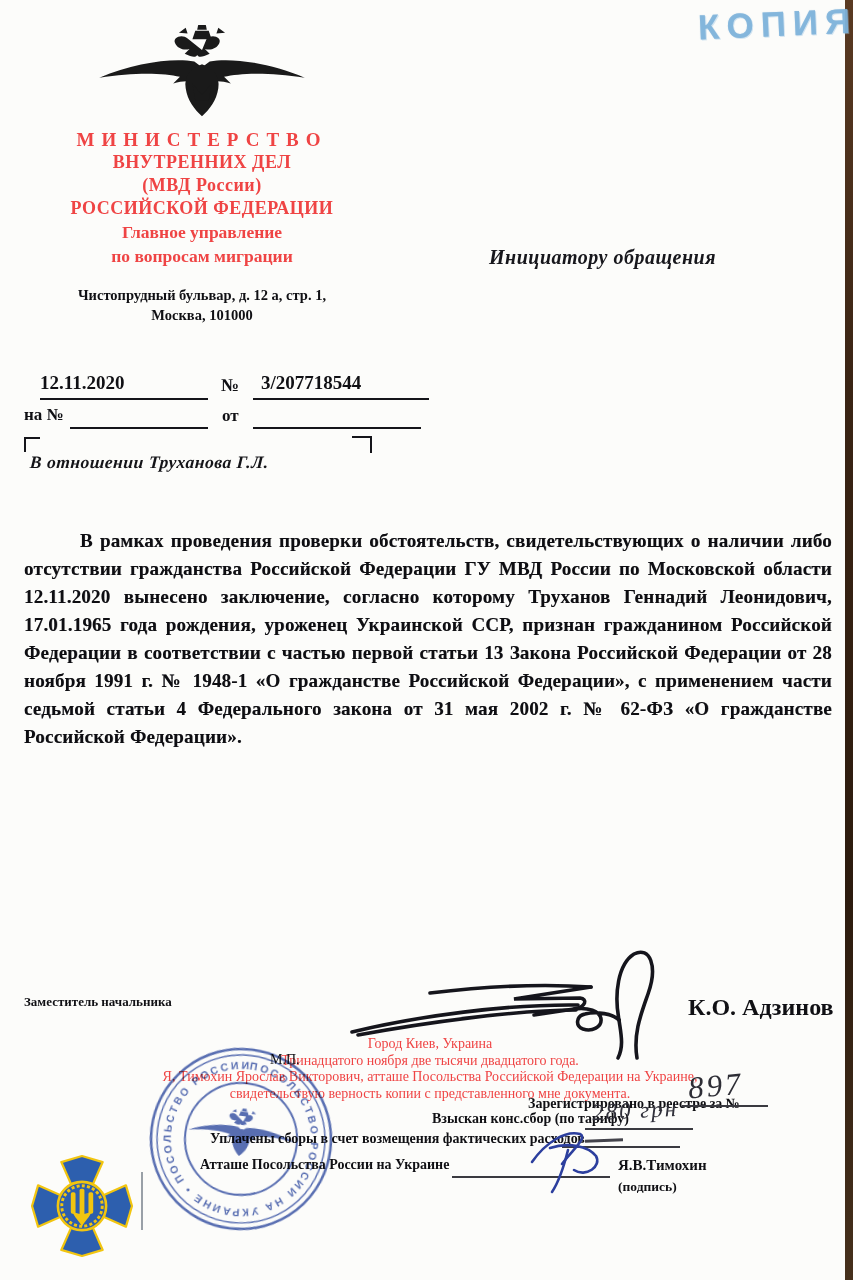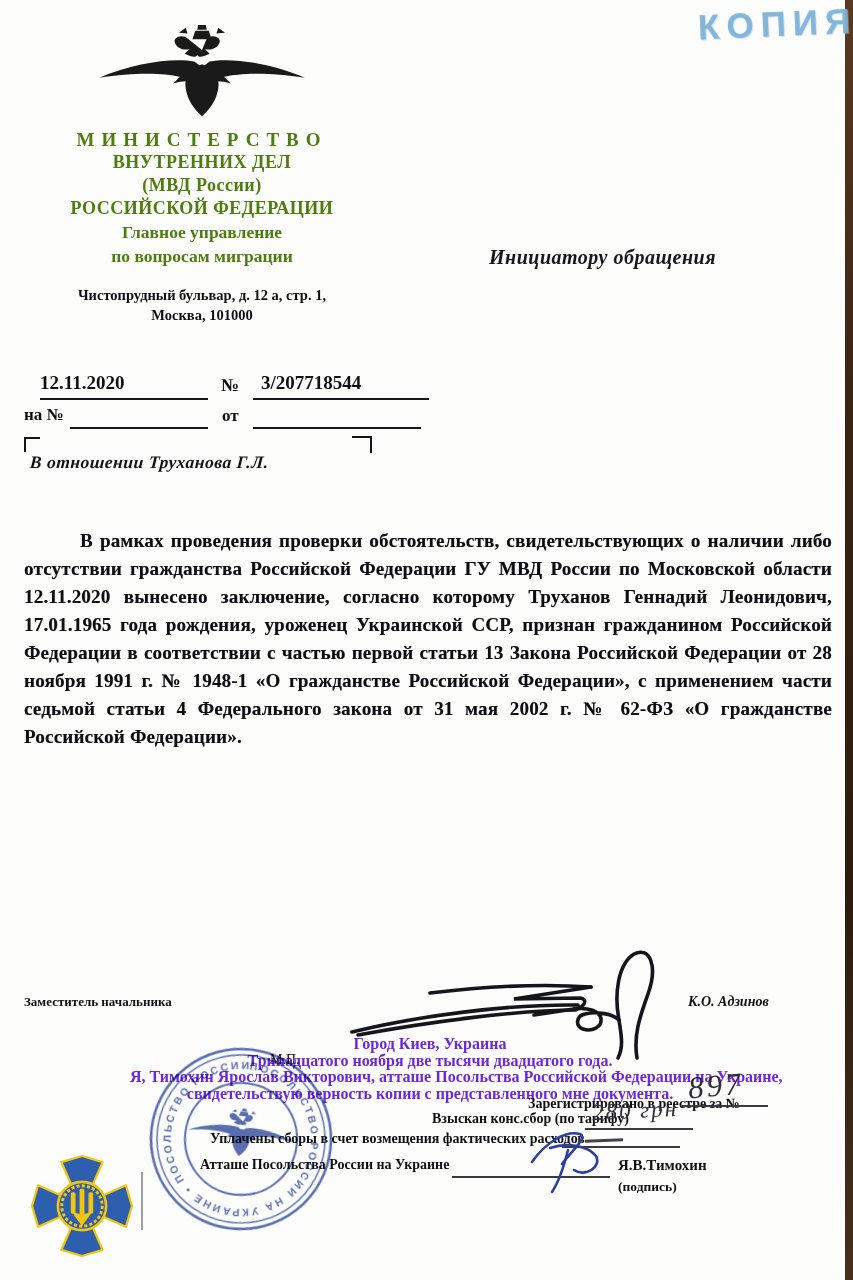--- a/index.html
+++ b/index.html
@@ -27,21 +27,21 @@
     color:rgba(125,178,217,0.85);
     text-shadow:0 0 1px rgba(125,178,217,0.5), 1px 1px 0 rgba(160,200,230,0.4);
     transform:rotate(-2.5deg);
   }
   
   .letterhead{
     position:absolute;left:34px;top:24px;width:336px;
     text-align:center;
   }
   .letterhead .emblem{display:block;margin:0 auto 8px auto;}
-  .lh-line{font-weight:bold;color:#4d7c0f;}
+  .lh-line{font-weight:bold;color:#ef4444;}
   .lh-ministry{font-size:19px;letter-spacing:7px;line-height:23px;}
   .lh-big{font-size:18px;letter-spacing:0.5px;line-height:23px;}
   .lh-dept{font-size:17.5px;line-height:24px;}
   .lh-addr{font-size:14.5px;line-height:20px;font-weight:bold;}
   .addr-block{margin-top:17px;}
   
   .recipient{
     position:absolute;left:489px;top:246px;
     font-style:italic;font-weight:bold;font-size:20px;letter-spacing:0.5px;
     color:#17171c;
@@ -74,27 +74,27 @@
   
   .body-par{
     position:absolute;left:24px;top:527px;width:808px;
     font-size:19px;line-height:28px;font-weight:bold;
     text-align:justify;text-indent:56px;letter-spacing:0.2px;
     color:#0e0e12;
     text-shadow:0.3px 0.3px 0.4px rgba(25,25,30,0.45);
   }
   
   .sig-position{position:absolute;left:24px;top:994px;font-size:13px;font-weight:bold;}
-  .sig-name{position:absolute;left:688px;top:994px;font-size:14px;font-weight:bold;font-style:italic;}
+  .sig-name{position:absolute;left:688px;top:994px;font-size:24px;font-weight:bold;}
   .sig-main{position:absolute;left:338px;top:936px;}
   
   .cert-center{
     position:absolute;left:130px;top:1036px;width:600px;
-    text-align:center;font-size:16px;font-weight:bold;line-height:16.5px;
-    color:#6d28d9;
+    text-align:center;font-size:14px;font-weight:normal;line-height:16.5px;
+    color:#ef4444;
   }
   .cert-line{white-space:nowrap;}
   .registry-label{position:absolute;left:500px;top:1096px;font-size:14px;font-weight:bold;margin-left:28px;}
   .registry-number{
     position:absolute;left:688px;top:1068px;font-size:31px;
     font-style:italic;color:#2e2e36;transform:rotate(-5deg);letter-spacing:3px;
   }
   .registry-underline{position:absolute;left:682px;top:1105px;width:86px;height:2px;background:#3a3a40;}
   .fee-label{position:absolute;left:432px;top:1111px;font-size:14px;font-weight:bold;}
   .fee-value{

